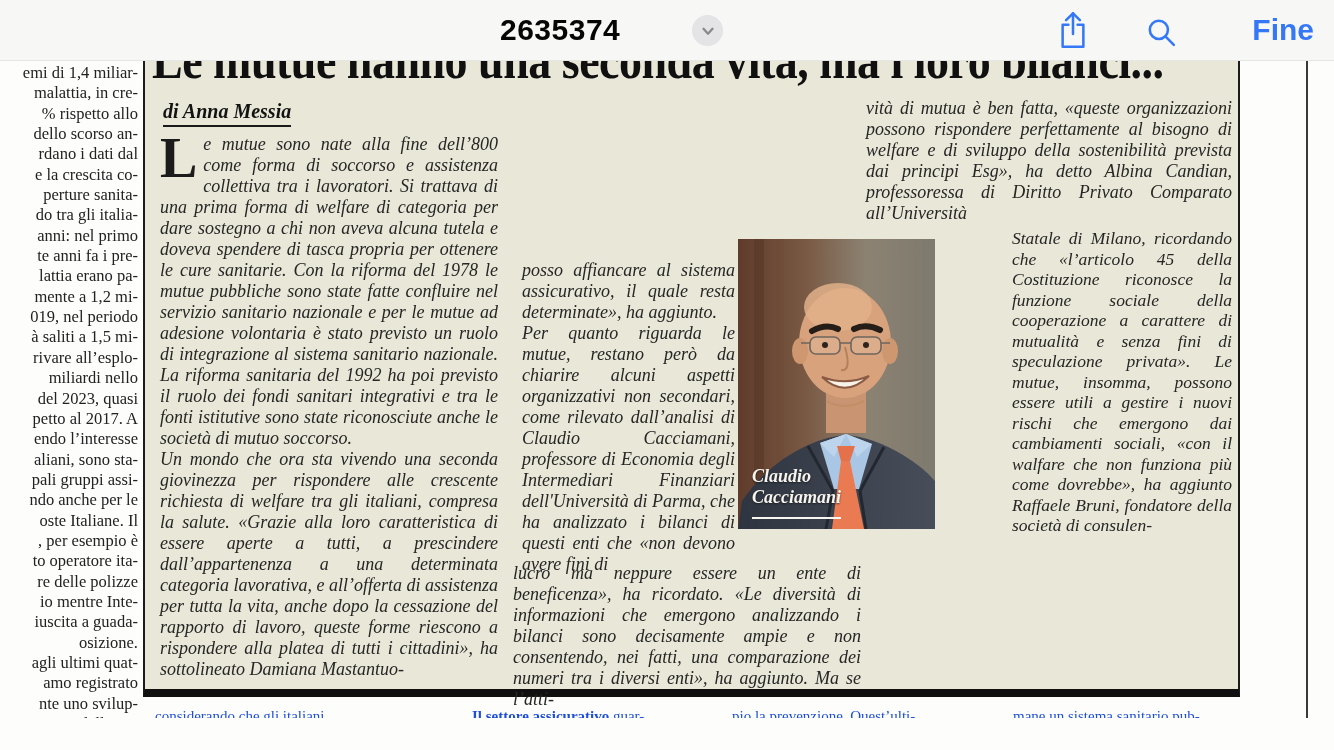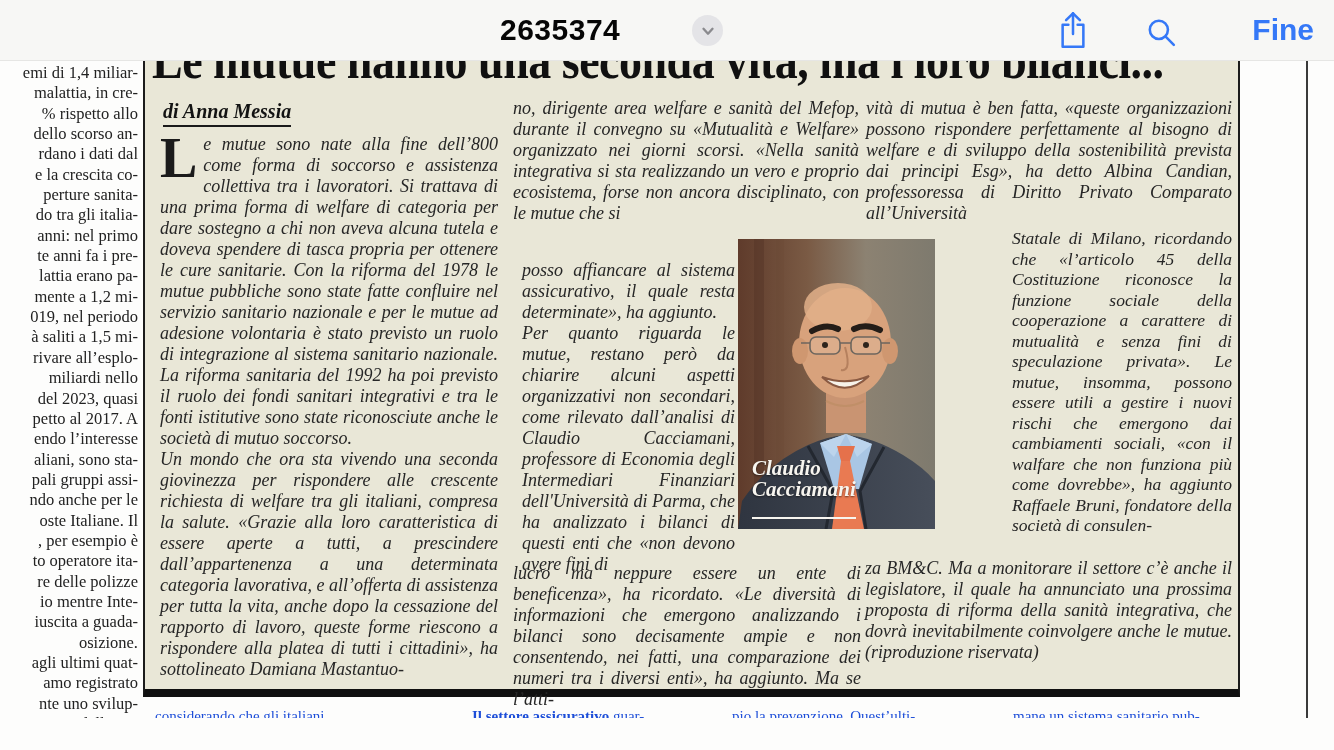--- a/index.html
+++ b/index.html
@@ -71,22 +71,22 @@
   .c3mid{left:1012px;top:168px;width:220px;font-size:17.5px;line-height:20.5px;}
   .c3bot{left:865px;top:498px;width:367px;}
   .dropcap{
     float:left;font-size:56px;line-height:44px;font-weight:700;font-style:normal;
     margin:2px 6px 0 0;color:#1b1b1b;
   }
   
   .photo{position:absolute;left:738px;top:179px;width:197px;height:290px;overflow:hidden;}
   .caption{
     position:absolute;left:14px;bottom:10px;color:#f7f5ef;
-    font-style:italic;font-weight:700;font-size:21px;line-height:21px;
-    white-space:pre-line;border-bottom:2px solid #f7f5ef;padding-bottom:17px;
+    font-style:italic;font-weight:700;font-size:18px;line-height:21px;
+    white-space:pre-line;border-bottom:2px solid #f7f5ef;padding-bottom:9px;
     text-shadow:0 1px 2px rgba(0,0,0,.55);
   }
   
   .bs{
     position:absolute;top:646px;color:#1d4ed8;font-size:15px;line-height:21.5px;
     white-space:pre-line;font-style:normal;
   }
   .bs .b{font-weight:700;margin-left:28px;}
   .bs1{left:155px;width:275px;}
   .bs2{left:444px;width:276px;}
@@ -172,30 +172,28 @@
 
   <div class="headline">Le mutue hanno una seconda vita, ma i loro bilanci...</div>
 
   <div class="byline">di Anna Messia</div>
 
   <div class="art col1">
     <div><span class="dropcap">L</span><span>e mutue sono nate alla fine dell’800 come forma di soccorso e assistenza collettiva tra i lavoratori. Si trattava di una prima forma di welfare di categoria per dare sostegno a chi non aveva alcuna tutela e doveva spendere di tasca propria per ottenere le cure sanitarie. Con la riforma del 1978 le mutue pubbliche sono state fatte confluire nel servizio sanitario nazionale e per le mutue ad adesione volontaria è stato previsto un ruolo di integrazione al sistema sanitario nazionale. La riforma sanitaria del 1992 ha poi previsto il ruolo dei fondi sanitari integrativi e tra le fonti istitutive sono state riconosciute anche le società di mutuo soccorso.</span></div>
     <div>Un mondo che ora sta vivendo una seconda giovinezza per rispondere alle crescente richiesta di welfare tra gli italiani, compresa la salute. «Grazie alla loro caratteristica di essere aperte a tutti, a prescindere dall’appartenenza a una determinata categoria lavorativa, e all’offerta di assistenza per tutta la vita, anche dopo la cessazione del rapporto di lavoro, queste forme riescono a rispondere alla platea di tutti i cittadini», ha sottolineato Damiana Mastantuo-</div>
   </div>
 
-  <div class="art c2top">no, dirigente area welfare e sanità del Mefop, durante il convegno su «Mutualità e Welfare» organizzato nei giorni scorsi. «Nella sanità integrativa si sta realizzando un vero e proprio ecosistema, forse non ancora disciplinato, con le mutue che si</div>
   <div class="art c2mid">
     <div>posso affiancare al sistema assicurativo, il quale resta determinate», ha aggiunto.</div>
     <div>Per quanto riguarda le mutue, restano però da chiarire alcuni aspetti organizzativi non secondari, come rilevato dall’analisi di Claudio Cacciamani, professore di Economia degli Intermediari Finanziari dell'Università di Parma, che ha analizzato i bilanci di questi enti che «non devono avere fini di</div>
   </div>
   <div class="art c2bot">lucro ma neppure essere un ente di beneficenza», ha ricordato. «Le diversità di informazioni che emergono analizzando i bilanci sono decisamente ampie e non consentendo, nei fatti, una comparazione dei numeri tra i diversi enti», ha aggiunto. Ma se l’atti-</div>
 
   <div class="art c3top">vità di mutua è ben fatta, «queste organizzazioni possono rispondere perfettamente al bisogno di welfare e di sviluppo della sostenibilità prevista dai principi Esg», ha detto Albina Candian, professoressa di Diritto Privato Comparato all’Università</div>
   <div class="art c3mid">Statale di Milano, ricordando che «l’articolo 45 della Costituzione riconosce la funzione sociale della cooperazione a carattere di mutualità e senza fini di speculazione privata». Le mutue, insomma, possono essere utili a gestire i nuovi rischi che emergono dai cambiamenti sociali, «con il walfare che non funziona più come dovrebbe», ha aggiunto Raffaele Bruni, fondatore della società di consulen-</div>
-  <div class="art c3bot">za BM&amp;C. Ma a monitorare il settore c’è anche il legislatore, il quale ha annunciato una prossima proposta di riforma della sanità integrativa, che dovrà inevitabilmente coinvolgere anche le mutue. (riproduzione riservata)</div>
 
   <div class="photo">
     <svg width="197" height="290" viewBox="0 0 197 290">
       <defs>
         <linearGradient id="pbg" x1="0" y1="0" x2="1" y2="0">
           <stop offset="0" stop-color="#5f3b2b"></stop>
           <stop offset="0.35" stop-color="#7a5a44"></stop>
           <stop offset="0.65" stop-color="#8c8272"></stop>
           <stop offset="1" stop-color="#7e7a6e"></stop>
         </linearGradient>

